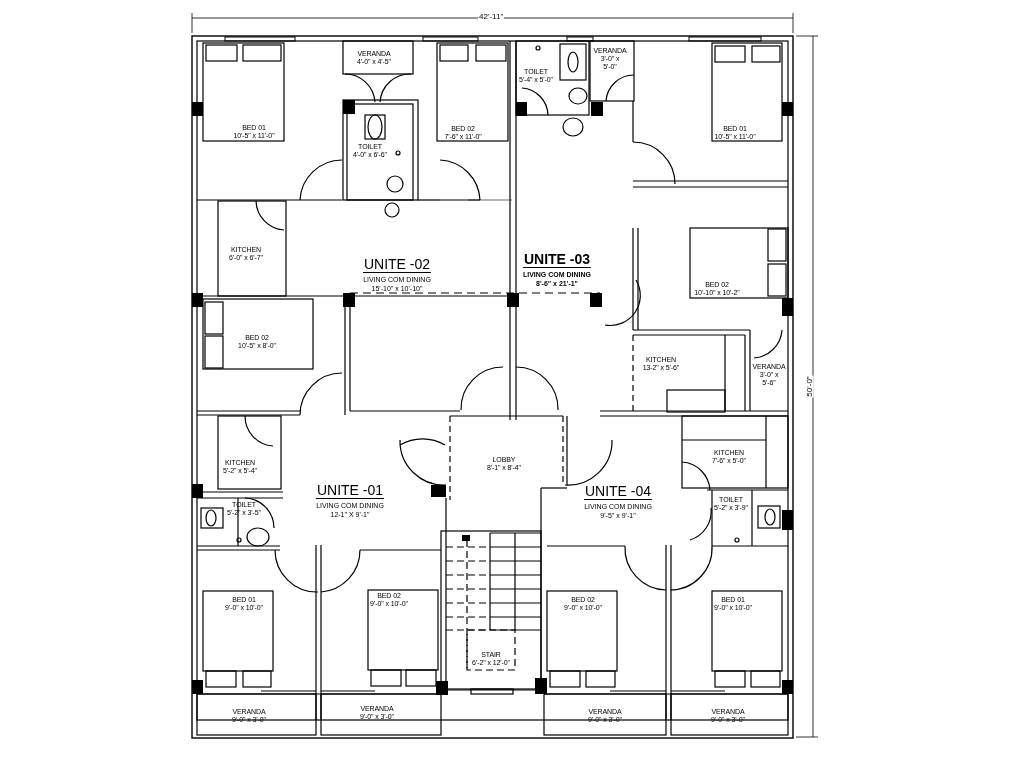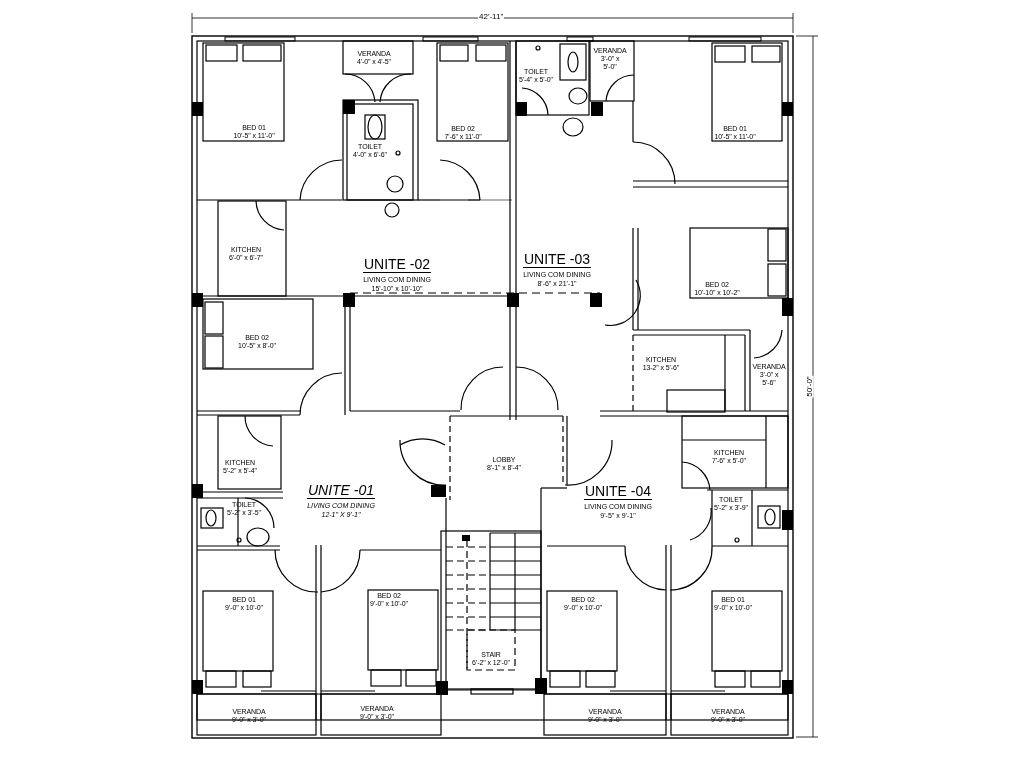--- a/index.html
+++ b/index.html
@@ -254,26 +254,26 @@
 </svg>
 
 <div class="dim" style="left:478px;top:12px;">42'-11"</div>
 <div class="dim v" style="left:798px;top:382px;">50'-0"</div>
 
 <div class="unit" style="left:397px;top:255px;">
   <span class="t">UNITE -02</span>
   <span class="s">LIVING COM DINING</span>
   <span class="s" style="margin-top:0">15'-10" x 10'-10"</span>
 </div>
-<div class="unit" style="left:557px;top:250px;">
+<div class="unit" style="left:557px;top:250px;font-weight:bold;">
   <span class="t">UNITE -03</span>
   <span class="s">LIVING COM DINING</span>
   <span class="s" style="margin-top:0">8'-6" x 21'-1"</span>
 </div>
-<div class="unit" style="left:341px;top:481px;font-style:italic;">
+<div class="unit" style="left:350px;top:481px;">
   <span class="t">UNITE -01</span>
   <span class="s">LIVING COM DINING</span>
   <span class="s" style="margin-top:0">12-1" X 9'-1"</span>
 </div>
 <div class="unit" style="left:618px;top:482px;">
   <span class="t">UNITE -04</span>
   <span class="s">LIVING COM DINING</span>
   <span class="s" style="margin-top:0">9'-5" x 9'-1"</span>
 </div>
 

